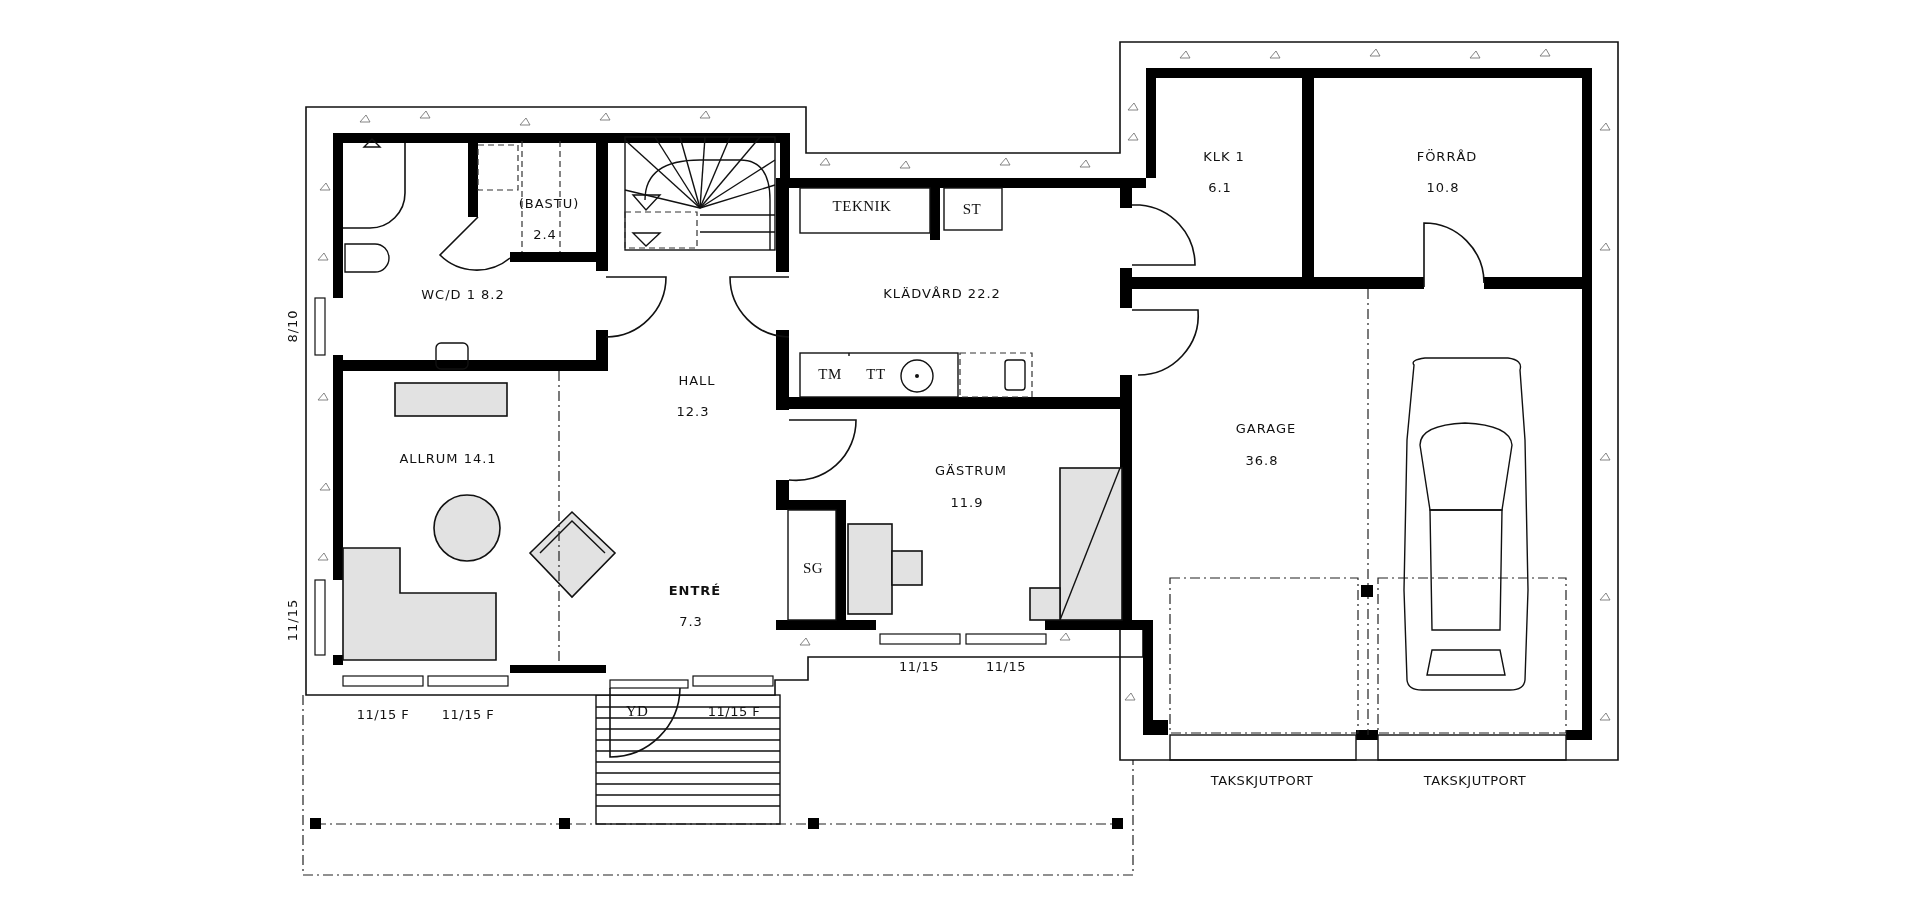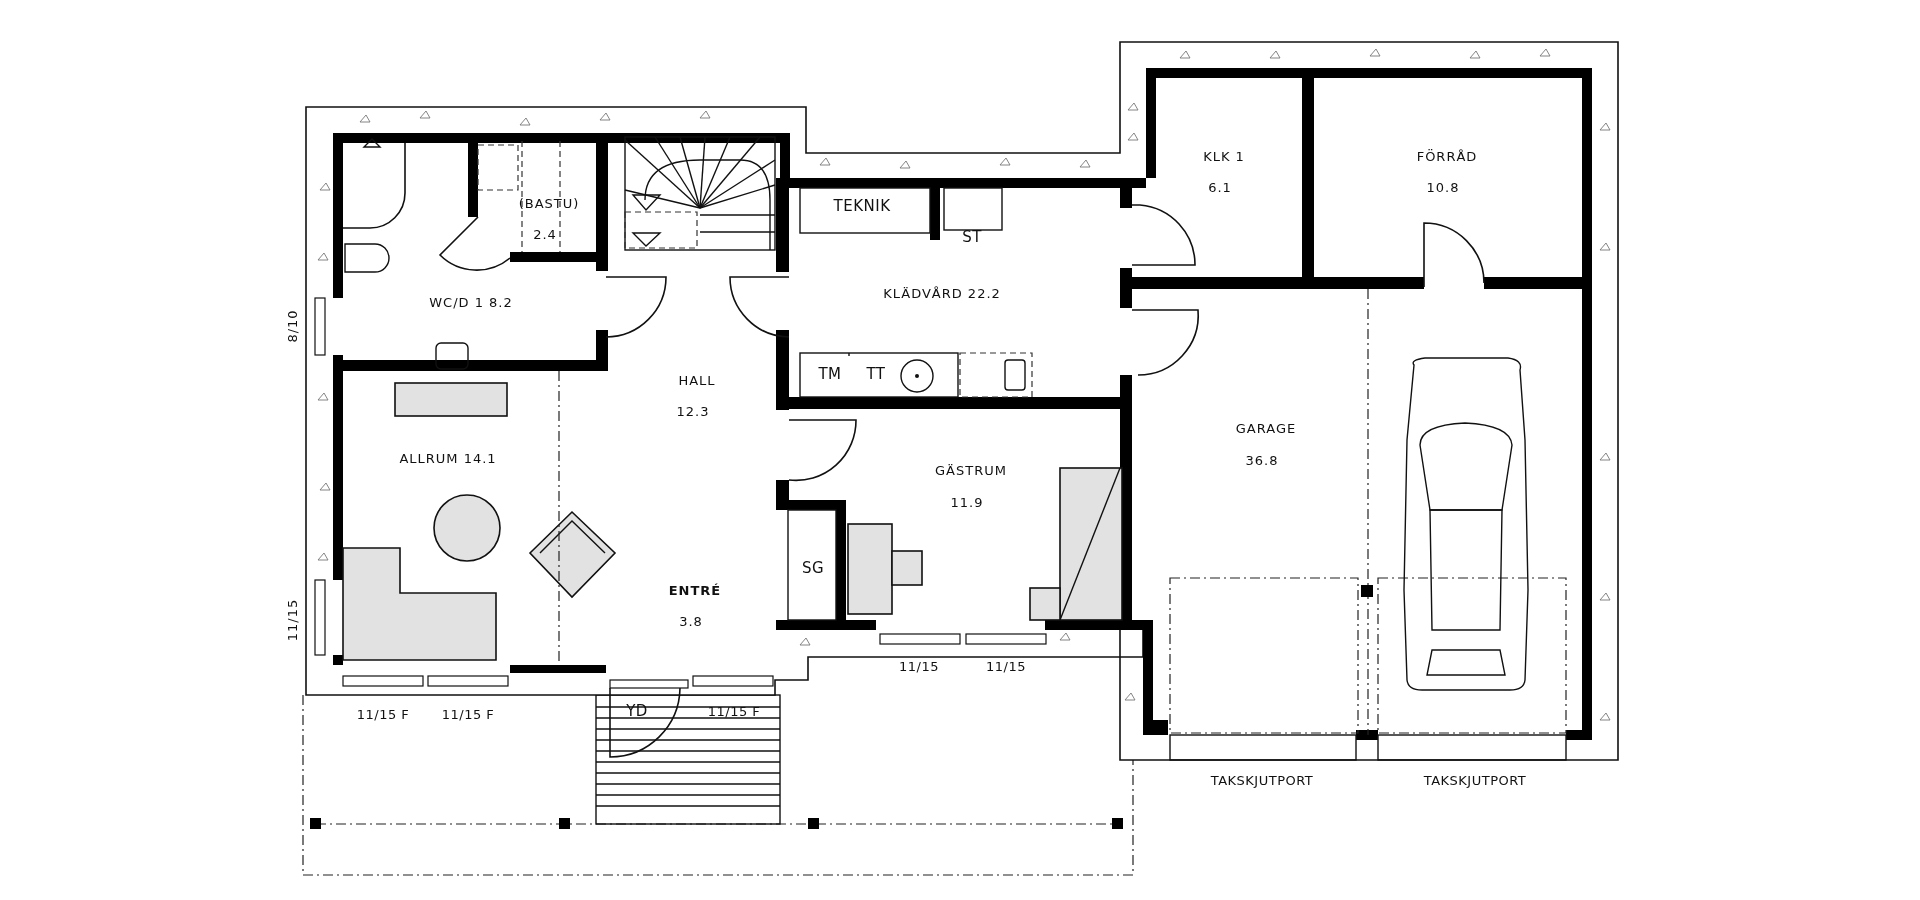--- a/index.html
+++ b/index.html
@@ -1,19 +1,19 @@
 <!DOCTYPE html>
 <html><head>
 <meta charset="utf-8">
 <style>
   html, body { margin:0; padding:0; background:#ffffff; }
   body { width:1920px; height:900px; overflow:hidden; position:relative; font-family:"DejaVu Sans", sans-serif; }
   #plan { position:absolute; left:0; top:0; width:1920px; height:900px; }
   .lbl { position:absolute; font-family:"DejaVu Sans", sans-serif; color:#111; font-size:13px; letter-spacing:1px; white-space:nowrap; line-height:1; transform:translate(-50%,-50%); }
-  .lbl.small { font-size:15px; letter-spacing:0.5px; }
+  .lbl.small { font-size:15px; letter-spacing:0.5px;font-family:Liberation Serif, serif; }
   .lbl.tiny { font-size:13px; letter-spacing:0.5px; }
   .lbl.vert { transform:translate(-50%,-50%) rotate(-90deg); font-size:13px; }
   .wall { fill:#000; }
   .conc { fill:#fff; stroke:#111; stroke-width:1.6; }
   .thin { fill:none; stroke:#111; stroke-width:1.4; }
   .door { fill:none; stroke:#111; stroke-width:1.6; }
   .furn { fill:#e2e2e2; stroke:#111; stroke-width:1.6; }
   .dash { fill:none; stroke:#222; stroke-width:1.2; stroke-dasharray:10 4 2 4; }
   .dash2 { fill:none; stroke:#333; stroke-width:1.2; stroke-dasharray:6 4; }
   .win { fill:#fff; stroke:#111; stroke-width:1.2; }
@@ -235,39 +235,39 @@
     <rect class="thin" x="1378" y="735" width="188" height="25" fill="#fff"></rect>
     <g>
       <path class="thin" d="M1414,365 Q1410,360 1425,358 L1508,358 Q1523,360 1520,370 L1525,440 L1528,590 L1525,680 Q1524,690 1510,690 L1422,690 Q1408,690 1407,680 L1404,590 L1407,440 Z" fill="#fff"></path>
       <path class="thin" d="M1420,445 Q1420,425 1465,423 Q1510,425 1512,445 L1502,510 L1430,510 Z"></path>
       <path class="thin" d="M1430,510 L1502,510 L1500,630 L1432,630 Z"></path>
       <path class="thin" d="M1432,650 L1500,650 L1505,675 L1427,675 Z"></path>
     </g>
   </g>
 </svg>
 
-<div class="lbl" style="left:463px; top:302px;margin-left:8px;">WC/D 1 8.2</div>
+<div class="lbl" style="left:463px; top:294px;">WC/D 1 8.2</div>
 <div class="lbl" style="left:549px; top:203px;">(BASTU)</div>
 <div class="lbl" style="left:545px; top:234px;">2.4</div>
 <div class="lbl" style="left:697px; top:380px;">HALL</div>
 <div class="lbl" style="left:693px; top:411px;">12.3</div>
 <div class="lbl small" style="left:862px; top:206px;">TEKNIK</div>
-<div class="lbl small" style="left:972px; top:209px;margin-top:28px;">ST</div>
+<div class="lbl small" style="left:972px; top:209px;">ST</div>
 <div class="lbl" style="left:942px; top:293px;">KLÄDVÅRD 22.2</div>
 <div class="lbl" style="left:1224px; top:156px;">KLK 1</div>
 <div class="lbl" style="left:1220px; top:187px;">6.1</div>
 <div class="lbl" style="left:1447px; top:156px;">FÖRRÅD</div>
 <div class="lbl" style="left:1443px; top:187px;">10.8</div>
 <div class="lbl" style="left:448px; top:458px;">ALLRUM 14.1</div>
 <div class="lbl" style="left:971px; top:470px;">GÄSTRUM</div>
 <div class="lbl" style="left:967px; top:502px;">11.9</div>
 <div class="lbl" style="left:1266px; top:428px;">GARAGE</div>
 <div class="lbl" style="left:1262px; top:460px;">36.8</div>
 <div class="lbl" style="left:695px; top:590px;font-weight:bold;">ENTRÉ</div>
-<div class="lbl" style="left:691px; top:621px;">3.8</div>
+<div class="lbl" style="left:691px; top:621px;">7.3</div>
 <div class="lbl small" style="left:813px; top:568px;">SG</div>
 
 <div class="lbl small" style="left:830px; top:374px;">TM</div>
 <div class="lbl small" style="left:876px; top:374px;">TT</div>
 
 <div class="lbl vert" style="left:292px; top:326px;">8/10</div>
 <div class="lbl vert" style="left:292px; top:620px;">11/15</div>
 <div class="lbl tiny" style="left:383px; top:714px;">11/15 F</div>
 <div class="lbl tiny" style="left:468px; top:714px;">11/15 F</div>
 <div class="lbl tiny" style="left:734px; top:711px;">11/15 F</div>

